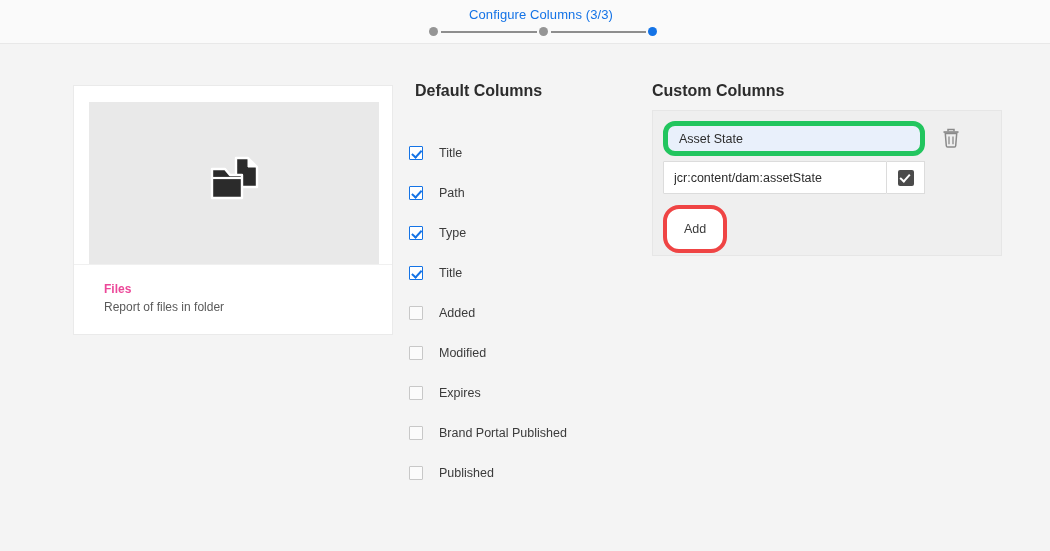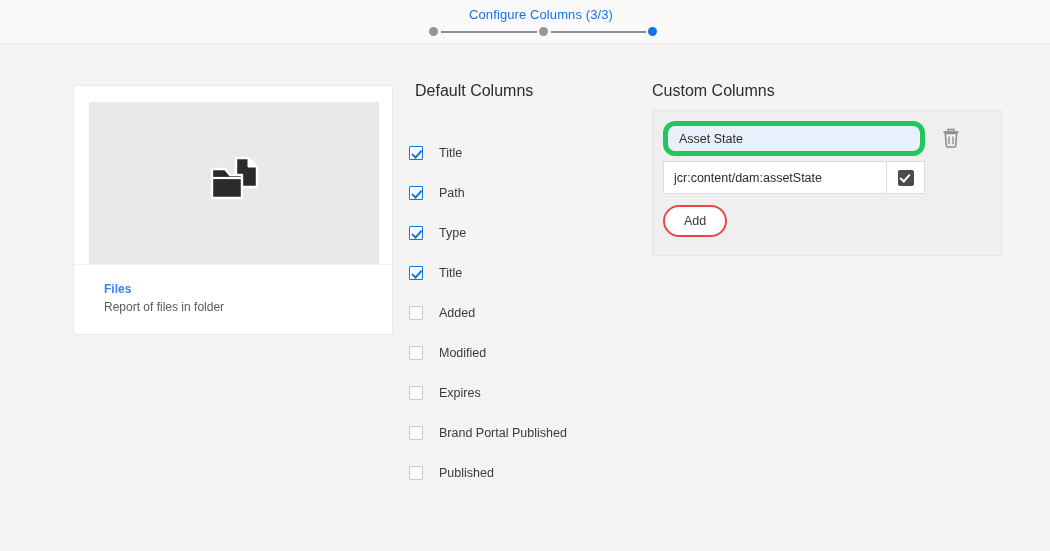--- a/index.html
+++ b/index.html
@@ -87,35 +87,35 @@
     width: 318px;
     height: 70px;
     background: #ffffff;
     border-top: 1px solid #f0f0f0;
     box-sizing: border-box;
     padding: 16px 0 0 30px;
   }
   .card-title {
     font-size: 12px;
     font-weight: bold;
-    color: #3b82f6;
+    color: #ec4899;
     line-height: 16px;
   }
   .card-subtitle {
     font-size: 12px;
     color: #5a5a5a;
     line-height: 18px;
     margin-top: 1px;
   }
 
   
   .section-heading {
     position: absolute;
     font-size: 16px;
-    font-weight: normal;
+    font-weight: bold;
     color: #2c2c2c;
   }
   #default-heading { left: 415px; top: 82px; }
   #custom-heading  { left: 652px; top: 82px; }
 
   .checkbox-list {
     position: absolute;
     left: 409px;
     top: 133px;
     width: 220px;
@@ -257,23 +257,23 @@
     border: solid #ffffff;
     border-width: 0 2px 2px 0;
     transform: rotate(42deg);
   }
 
   .add-btn {
     position: absolute;
     left: 10px;
     top: 94px;
     width: 64px;
-    height: 32px;
-    background: #ffffff;
-    border: 2px solid #ef4444;
+    height: 48px;
+    background: #ffffff;
+    border: 4px solid #ef4444;
     border-radius: 16px;
     font-family: "Liberation Sans", sans-serif;
     font-size: 12.5px;
     color: #3a3a3a;
     cursor: pointer;
   }
 </style>
 </head>
 <body>
 

